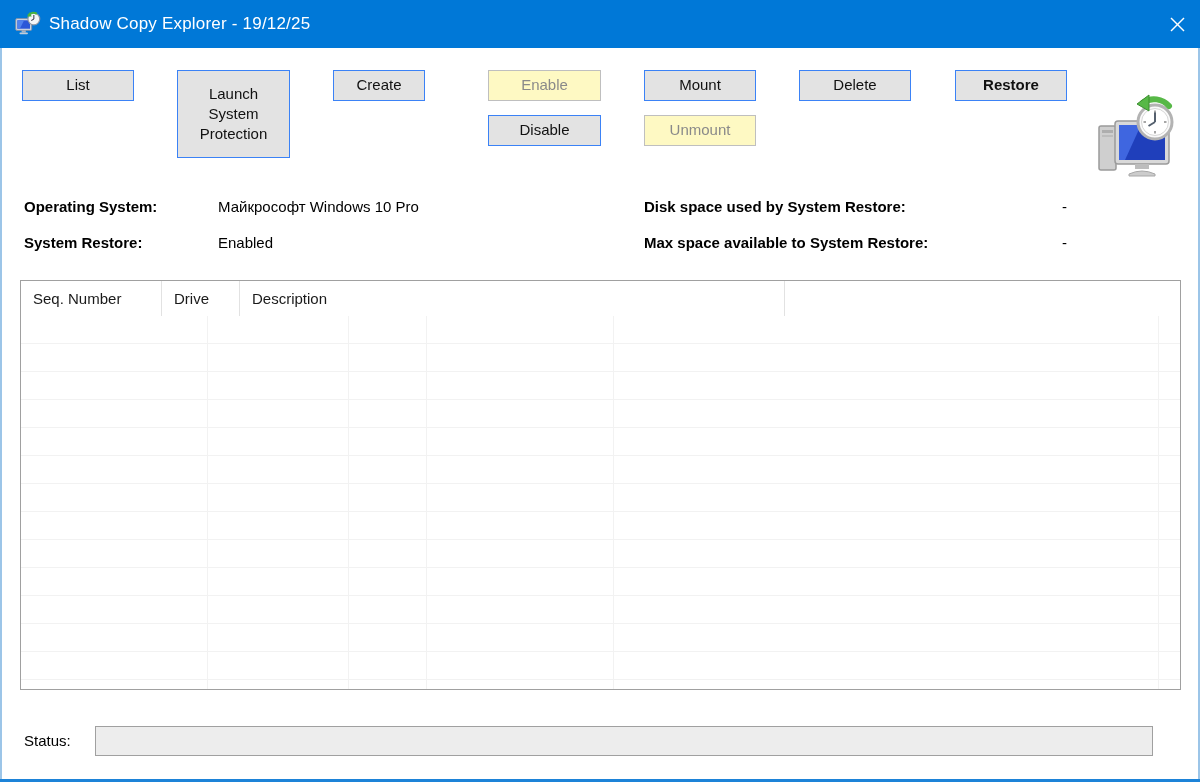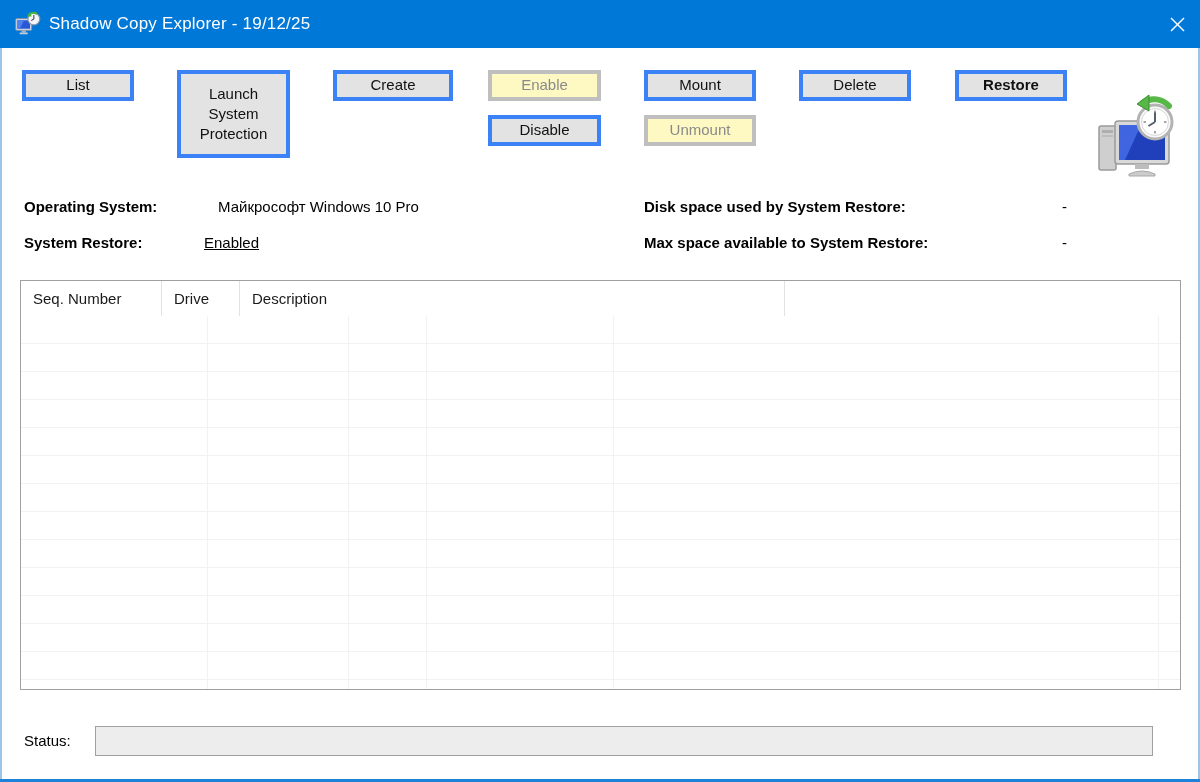--- a/index.html
+++ b/index.html
@@ -25,21 +25,21 @@
     letter-spacing:0.2px;
   }
   .close-btn{
     position:absolute; right:0; top:0; width:46px; height:48px;
     display:flex; align-items:center; justify-content:center; cursor:pointer;
     background:transparent; border:none;
   }
 
   
   .btn{
-    position:absolute; background:#e3e3e3; border:4px solid #3b82f6;
+    position:absolute; background:#e3e3e3; border:1px solid #3b82f6;
     font-family:"Liberation Sans", sans-serif; font-size:15px; color:#111;
     display:flex; align-items:center; justify-content:center; text-align:center;
     line-height:1.35; cursor:pointer; padding:0 10px;
   }
   .btn.disabled{
     background:#fef9c3; border-color:#bfbfbf; color:#8a8a8a; cursor:default;
   }
 
   
   .info-label{ position:absolute; font-size:15px; font-weight:bold; color:#000; white-space:nowrap; }
@@ -102,21 +102,21 @@
     <button class="close-btn">
       <svg width="15" height="15" viewBox="0 0 15 15">
         <line x1="1" y1="1" x2="14" y2="14" stroke="#ffffff" stroke-width="1.4"></line>
         <line x1="14" y1="1" x2="1" y2="14" stroke="#ffffff" stroke-width="1.4"></line>
       </svg>
     </button>
   </div>
 
   <button class="btn" style="left:22px;  top:70px;  width:112px; height:31px;">List</button>
   <button class="btn" style="left:177px; top:70px;  width:113px; height:88px; padding:0 13px;">Launch System Protection</button>
-  <button class="btn" style="left:333px; top:70px;  width:120px; height:31px;">Create</button>
+  <button class="btn" style="left:333px; top:70px;  width:92px; height:31px;">Create</button>
   <button class="btn disabled" style="left:488px; top:70px;  width:113px; height:31px;" disabled="">Enable</button>
   <button class="btn" style="left:488px; top:115px; width:113px; height:31px;">Disable</button>
   <button class="btn" style="left:644px; top:70px;  width:112px; height:31px;">Mount</button>
   <button class="btn disabled" style="left:644px; top:115px; width:112px; height:31px;" disabled="">Unmount</button>
   <button class="btn" style="left:799px; top:70px;  width:112px; height:31px;">Delete</button>
   <button class="btn" style="left:955px; top:70px;  width:112px; height:31px;font-weight:bold;">Restore</button>
 
   <div style="position:absolute; left:1093px; top:94px; width:88px; height:88px;">
     <svg width="88" height="88" viewBox="0 0 88 88">
 
@@ -141,21 +141,21 @@
       <line x1="62" y1="28" x2="55.5" y2="32" stroke="#55606e" stroke-width="2"></line>
 
       <path d="M76 12 A 20 20 0 0 0 50 8.5" fill="none" stroke="#57b847" stroke-width="6" stroke-linecap="round"></path>
       <path d="M56 1 L44 10 L56 17 Z" fill="#57b847" stroke="#3c8f30" stroke-width="1"></path>
     </svg>
   </div>
 
   <span class="info-label" style="left:24px;  top:198px;">Operating System:</span>
   <span class="info-value" style="left:218px; top:198px;">Майкрософт Windows 10 Pro</span>
   <span class="info-label" style="left:24px;  top:234px;">System Restore:</span>
-  <span class="info-value" style="left:204px; top:234px;text-decoration:underline;">Enabled</span>
+  <span class="info-value" style="left:218px; top:234px;">Enabled</span>
   <span class="info-label" style="left:644px; top:198px;">Disk space used by System Restore:</span>
   <span class="info-value" style="left:1062px;top:198px;">-</span>
   <span class="info-label" style="left:644px; top:234px;">Max space available to System Restore:</span>
   <span class="info-value" style="left:1062px;top:234px;">-</span>
 
   <div class="listview">
     <div class="lv-header">
         <div class="th" style="width: 141px;">Seq. Number</div>
         <div class="th" style="width: 78px; text-align: center;">Drive</div>
         <div class="th" style="width: 545px;">Description</div>

